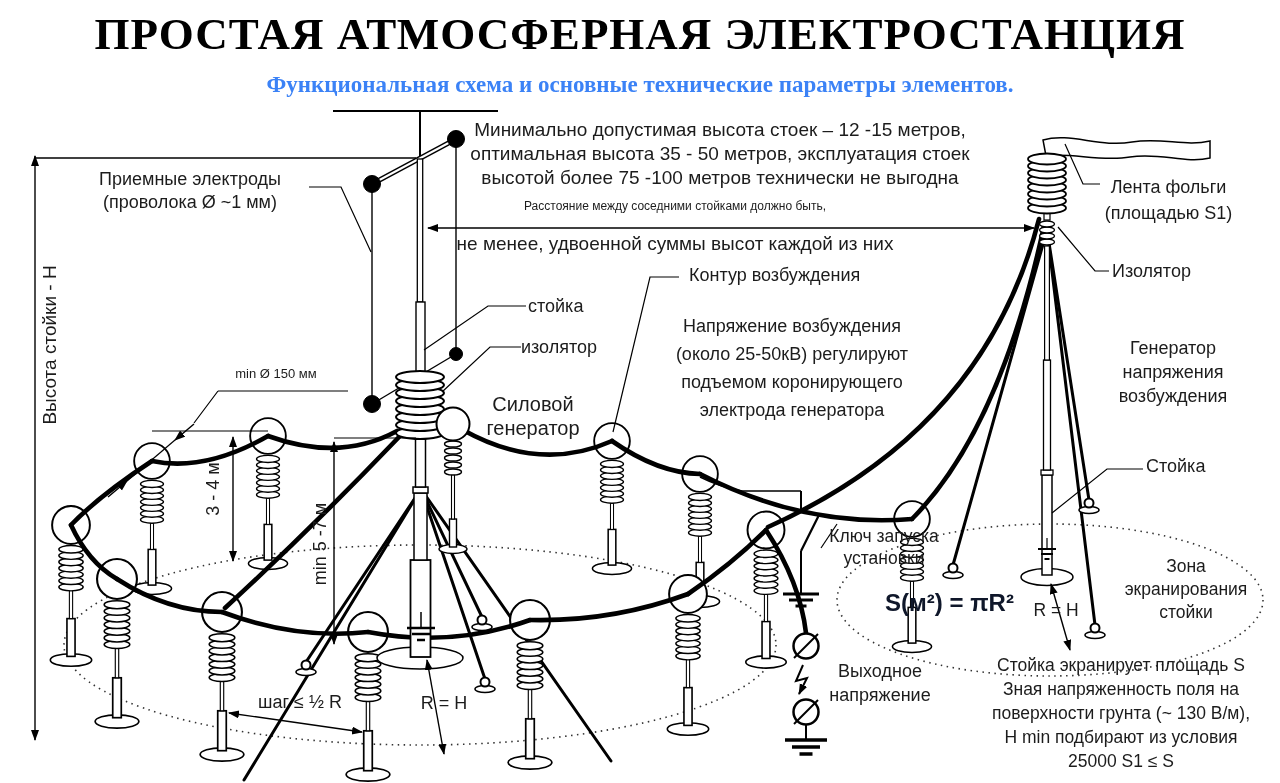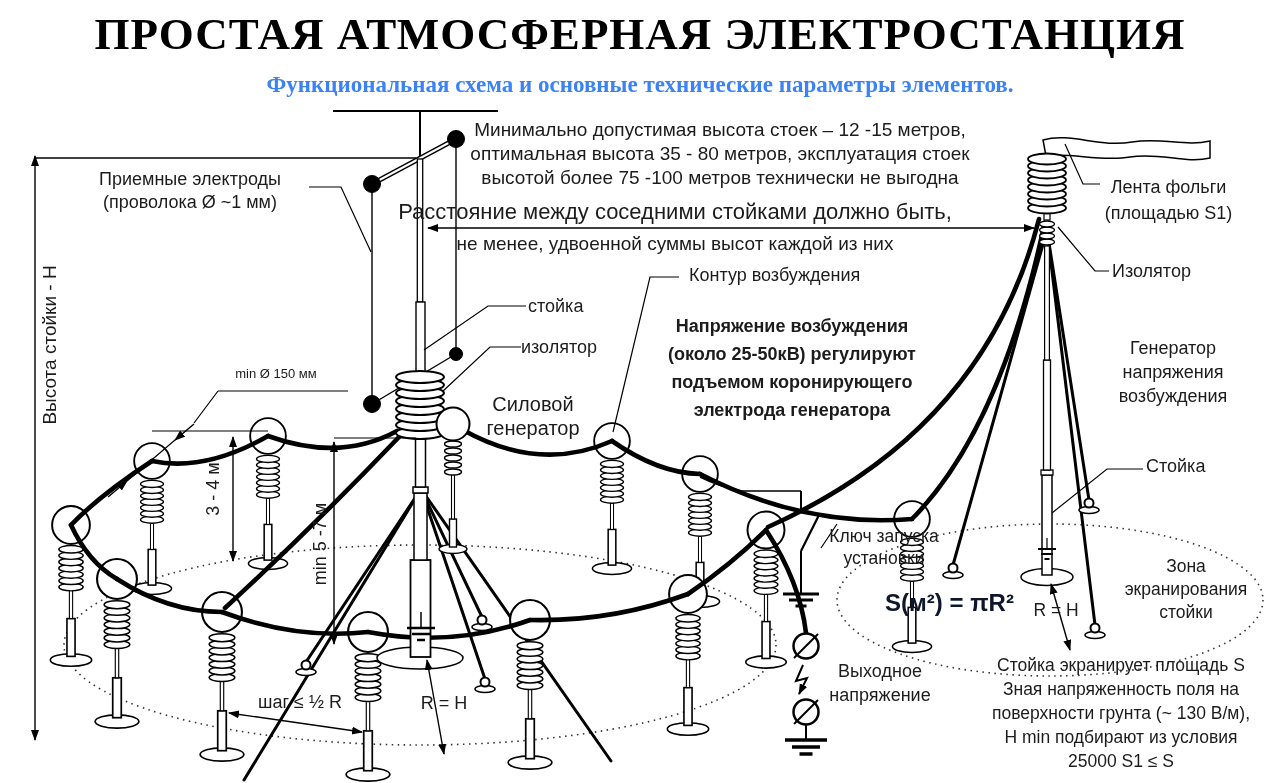--- a/index.html
+++ b/index.html
@@ -6,32 +6,32 @@
   .stage{position:relative;width:1280px;height:783px;background:#fff;overflow:hidden;
          font-family:"Liberation Sans",sans-serif;color:#111;}
   svg{position:absolute;left:0;top:0;}
   .lbl{position:absolute;white-space:pre-line;color:#1c1c1c;}
   .c{text-align:center;}
   .title{left:0;top:8px;width:1280px;text-align:center;font-family:"Liberation Serif",serif;
          font-weight:bold;font-size:45px;letter-spacing:1px;color:#000;}
   .subtitle{left:0;top:72px;width:1280px;text-align:center;font-family:"Liberation Serif",serif;
          font-weight:bold;font-size:23px;color:#3b82f6;}
   .note-height{left:470px;top:118px;width:500px;font-size:19px;line-height:24px;}
-  .note-dist1{left:390px;top:199px;width:570px;font-size:22px;text-align:center;}
+  .note-dist1{left:390px;top:199px;width:570px;font-size:12px;text-align:center;}
   .note-dist2{left:390px;top:233px;width:570px;font-size:19px;}
   .receiving{left:80px;top:168px;width:220px;font-size:18px;line-height:23px;}
   .specs{left:84px;top:223px;font-size:17.5px;line-height:21px;}
   .min-d{left:210px;top:366px;width:132px;font-size:13px;}
   .rot{transform:translate(-50%,-50%) rotate(-90deg);white-space:nowrap;}
   .v-height{left:50px;top:345px;font-size:19px;}
   .stoyka{left:528px;top:296px;font-size:18px;}
   .izol{left:521px;top:337px;font-size:18px;}
   .powergen{left:477px;top:392px;width:112px;font-size:20px;line-height:24px;}
   .kontur{left:681px;top:265px;font-size:18px;margin-left:8px;}
-  .excite{left:658px;top:312px;width:268px;font-size:18px;line-height:28px;font-weight:bold;}
+  .excite{left:658px;top:312px;width:268px;font-size:18px;line-height:28px;}
   .foil{left:1096px;top:174px;width:145px;font-size:18px;line-height:26px;}
   .izol-r{left:1112px;top:261px;font-size:18px;}
   .genex{left:1114px;top:336px;width:118px;font-size:18px;line-height:24px;}
   .stoyka-r{left:1146px;top:456px;font-size:18px;}
   .key{left:820px;top:485px;width:128px;font-size:17.5px;line-height:22px;margin-top:40px;}
   .zone{left:1122px;top:555px;width:128px;font-size:17.5px;line-height:23px;}
   .formula{left:862px;top:589px;width:175px;font-size:24px;font-weight:bold;color:#0f172a;}
   .rh-right{left:1026px;top:600px;width:60px;font-size:17.5px;}
   .output{left:826px;top:659px;width:108px;font-size:18px;line-height:24px;}
   .shield{left:972px;top:653px;width:298px;font-size:17.5px;line-height:24px;}
@@ -268,21 +268,21 @@
     <path d="M679,277 L650,277 L613,432"></path>
     <path d="M1100,184 L1083,184 L1065,144"></path>
     <path d="M1109,271 L1095,271 L1058,227"></path>
     <path d="M1143,469 L1107,469 L1052,513"></path>
   </g>
 </svg>
 
 <div class="lbl title">ПРОСТАЯ АТМОСФЕРНАЯ ЭЛЕКТРОСТАНЦИЯ</div>
 <div class="lbl subtitle">Функциональная схема и основные технические параметры элементов.</div>
 <div class="lbl note-height c">Минимально допустимая высота стоек – 12 -15 метров,
-оптимальная высота 35 - 80 метров, эксплуатация стоек
+оптимальная высота 35 - 50 метров, эксплуатация стоек
 высотой более 75 -100 метров технически не выгодна</div>
 <div class="lbl note-dist1 c">Расстояние между соседними стойками должно быть,</div>
 <div class="lbl note-dist2 c">не менее, удвоенной суммы высот каждой из них</div>
 <div class="lbl receiving c">Приемные электроды
 (проволока Ø ~1 мм)</div>
 <div class="lbl min-d c">min Ø 150 мм</div>
 <div class="lbl v-height rot">Высота стойки - Н</div>
 <div class="lbl stoyka">стойка</div>
 <div class="lbl izol">изолятор</div>
 <div class="lbl powergen c">Силовой

